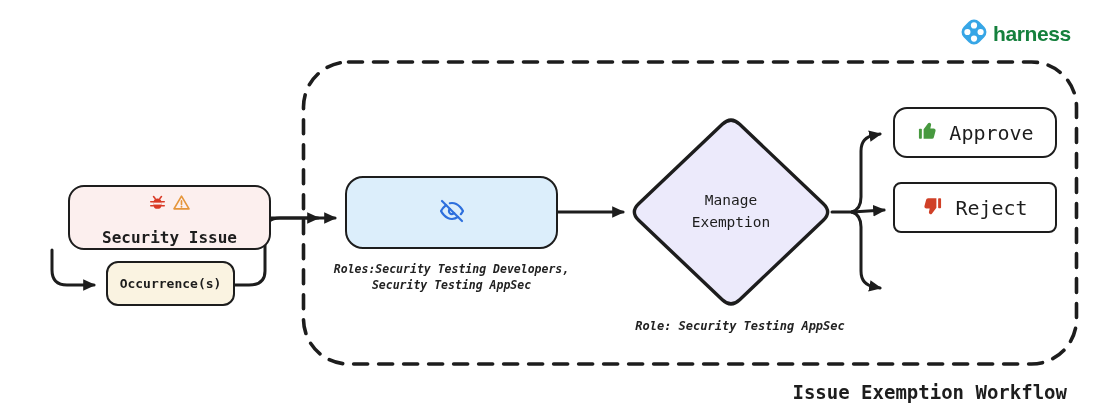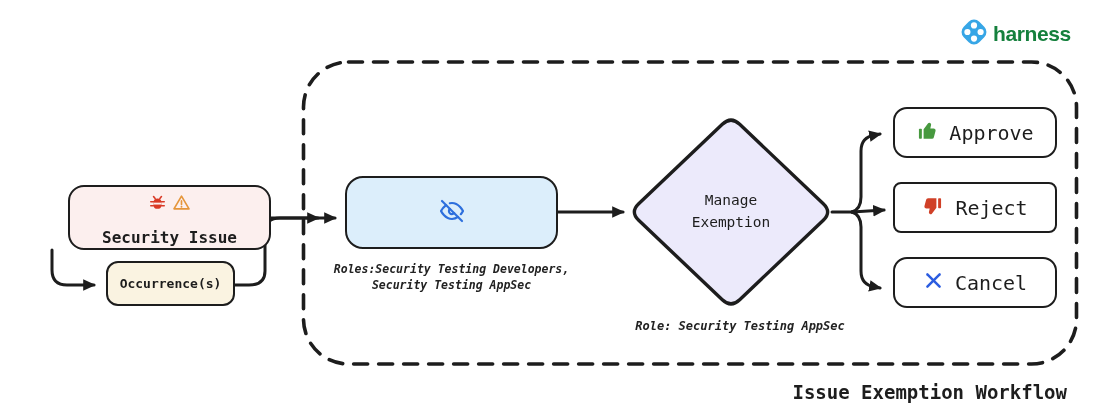--- a/index.html
+++ b/index.html
@@ -171,29 +171,20 @@
     <span>
       <svg width="22" height="22" viewBox="0 0 24 24" fill="#d04027" transform="rotate(180)">
         <rect x="3.2" y="9.5" width="3.2" height="11" rx="0.8"></rect>
         <path d="M8.3 20.5 V10 L13.2 3.6 a1.9 1.9 0 0 1 3.3 1.5 L15.6 9.3 H19.2
                  a2.2 2.2 0 0 1 2.1 2.8 l-1.8 6.6 a2.2 2.2 0 0 1 -2.1 1.8 Z"></path>
       </svg>
     </span>
     <span class="label">Reject</span>
   </div>
 
-  <div class="node action-btn btn-cancel">
-    <span>
-      <svg width="21" height="21" viewBox="0 0 24 24" fill="none" stroke="#2b5ce0" stroke-width="2.8" stroke-linecap="round">
-        <line x1="5" y1="5" x2="19" y2="19"></line>
-        <line x1="19" y1="5" x2="5" y2="19"></line>
-      </svg>
-    </span>
-    <span class="label">Cancel</span>
-  </div>
 
   <div class="brand">
     <span>
       <svg width="32" height="32" viewBox="0 0 32 32">
         <rect x="5" y="5" width="22" height="22" rx="7.5" fill="#37a6e6" transform="rotate(45 16 16)"></rect>
         <circle cx="16" cy="9.4" r="3.1" fill="#ffffff"></circle>
         <circle cx="22.6" cy="16" r="3.1" fill="#ffffff"></circle>
         <circle cx="16" cy="22.6" r="3.1" fill="#ffffff"></circle>
         <circle cx="9.4" cy="16" r="3.1" fill="#ffffff"></circle>
       </svg>

